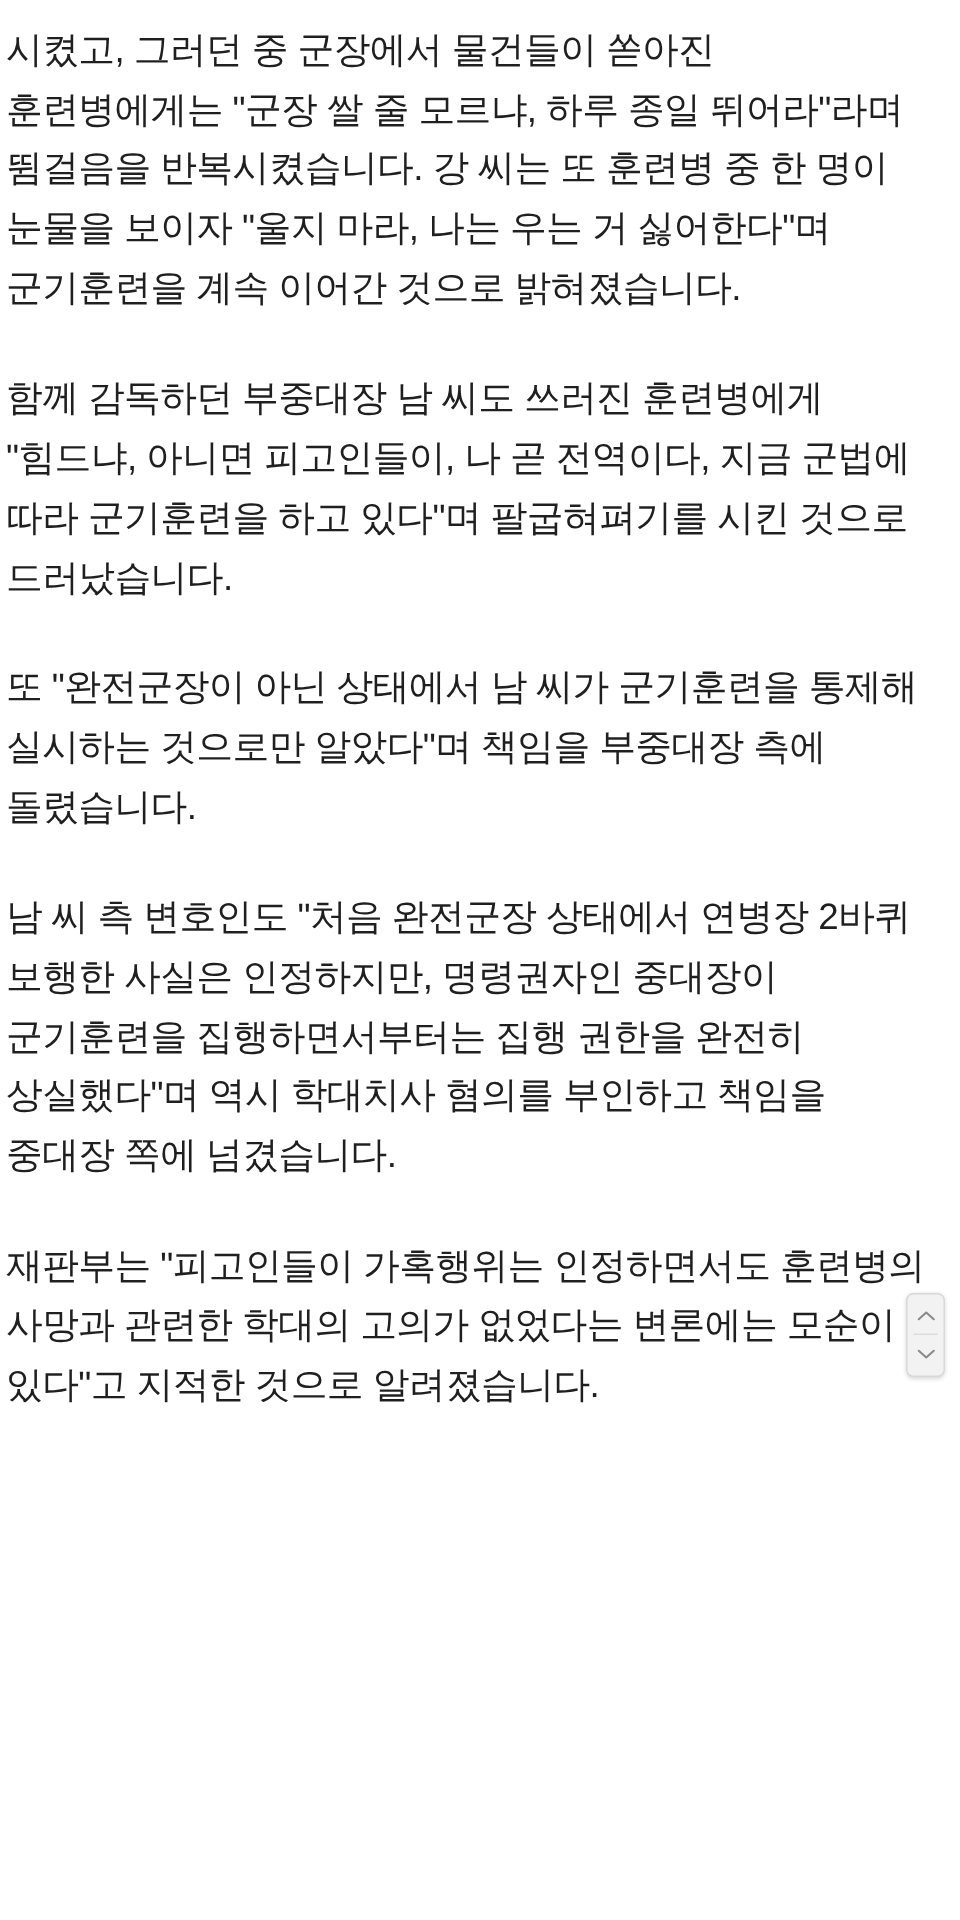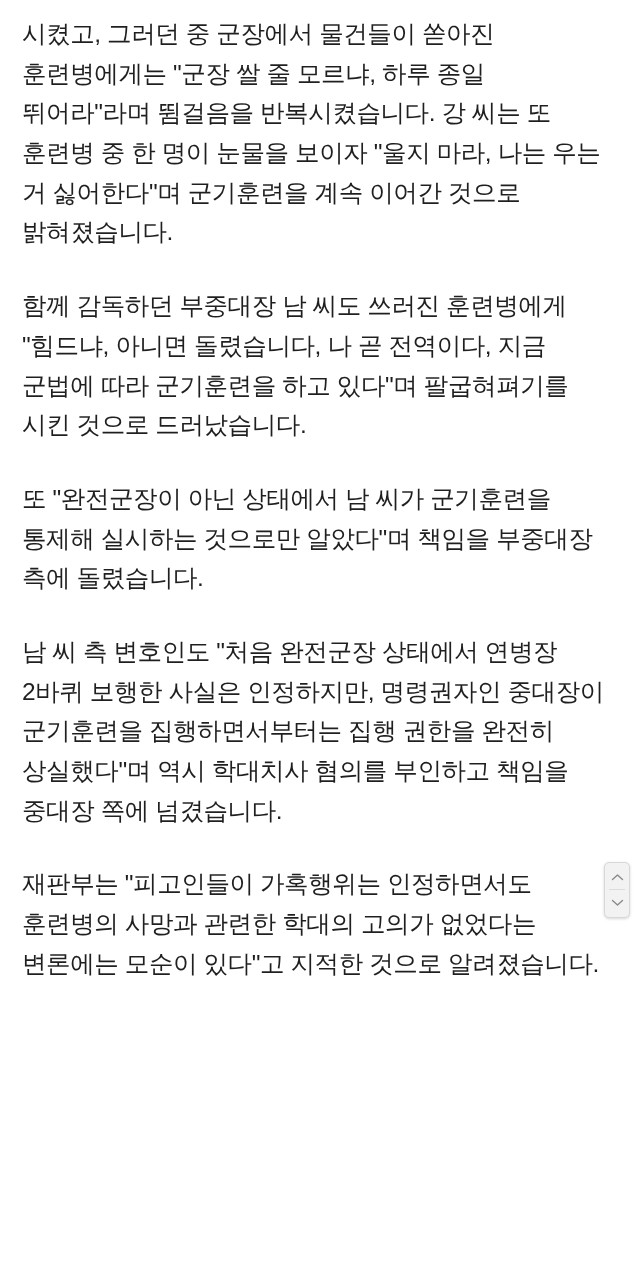--- a/index.html
+++ b/index.html
@@ -11,21 +11,21 @@
     width: 640px;
     min-height: 1280px;
     font-family: "Liberation Sans", "DejaVu Sans", sans-serif;
     color: #1c1c1c;
     position: relative;
     overflow: hidden;
   }
   .article {
     box-sizing: border-box;
     width: 640px;
-    padding: 14px 22px 20px 22px;
+    padding: 14px 22px 20px 4px;
   }
   .para {
     font-size: 24.5px;
     line-height: 1.62;
     letter-spacing: -0.4px;
     color: #1f1f1f;
     margin: 0 0 34px 0;
     word-break: keep-all;
     text-align: left;
     white-space: normal;
@@ -70,21 +70,21 @@
   }
   .chev {
     display: block;
   }
 </style>
 </head>
 <body>
 
 <div class="article">
   <p class="para">시켰고, 그러던 중 군장에서 물건들이 쏟아진 훈련병에게는 "군장 쌀 줄 모르냐, 하루 종일 뛰어라"라며 뜀걸음을 반복시켰습니다. 강 씨는 또 훈련병 중 한 명이 눈물을 보이자 "울지 마라, 나는 우는 거 싫어한다"며 군기훈련을 계속 이어간 것으로 밝혀졌습니다.</p>
-  <p class="para">함께 감독하던 부중대장 남 씨도 쓰러진 훈련병에게 "힘드냐, 아니면 돌렸습니다, 나 곧 전역이다, 지금 군법에 따라 군기훈련을 하고 있다"며 팔굽혀펴기를 시킨 것으로 드러났습니다.</p>
+  <p class="para">함께 감독하던 부중대장 남 씨도 쓰러진 훈련병에게 "힘드냐, 아니면 피고인들이, 나 곧 전역이다, 지금 군법에 따라 군기훈련을 하고 있다"며 팔굽혀펴기를 시킨 것으로 드러났습니다.</p>
   <p class="para">또 "완전군장이 아닌 상태에서 남 씨가 군기훈련을 통제해 실시하는 것으로만 알았다"며 책임을 부중대장 측에 돌렸습니다.</p>
   <p class="para">남 씨 측 변호인도 "처음 완전군장 상태에서 연병장 2바퀴 보행한 사실은 인정하지만, 명령권자인 중대장이 군기훈련을 집행하면서부터는 집행 권한을 완전히 상실했다"며 역시 학대치사 혐의를 부인하고 책임을 중대장 쪽에 넘겼습니다.</p>
   <p class="para">재판부는 "피고인들이 가혹행위는 인정하면서도 훈련병의 사망과 관련한 학대의 고의가 없었다는 변론에는 모순이 있다"고 지적한 것으로 알려졌습니다.</p>
 </div>
 
 <div class="scroll-control">
   <button class="scroll-btn">
     <svg class="chev" width="13" height="9" viewBox="0 0 13 9" aria-hidden="true">
       <path d="M1.5 6.5 L6.5 2 L11.5 6.5" fill="none" stroke="#8a8a8a" stroke-width="1.4" stroke-linecap="round" stroke-linejoin="round"></path>
     </svg>

